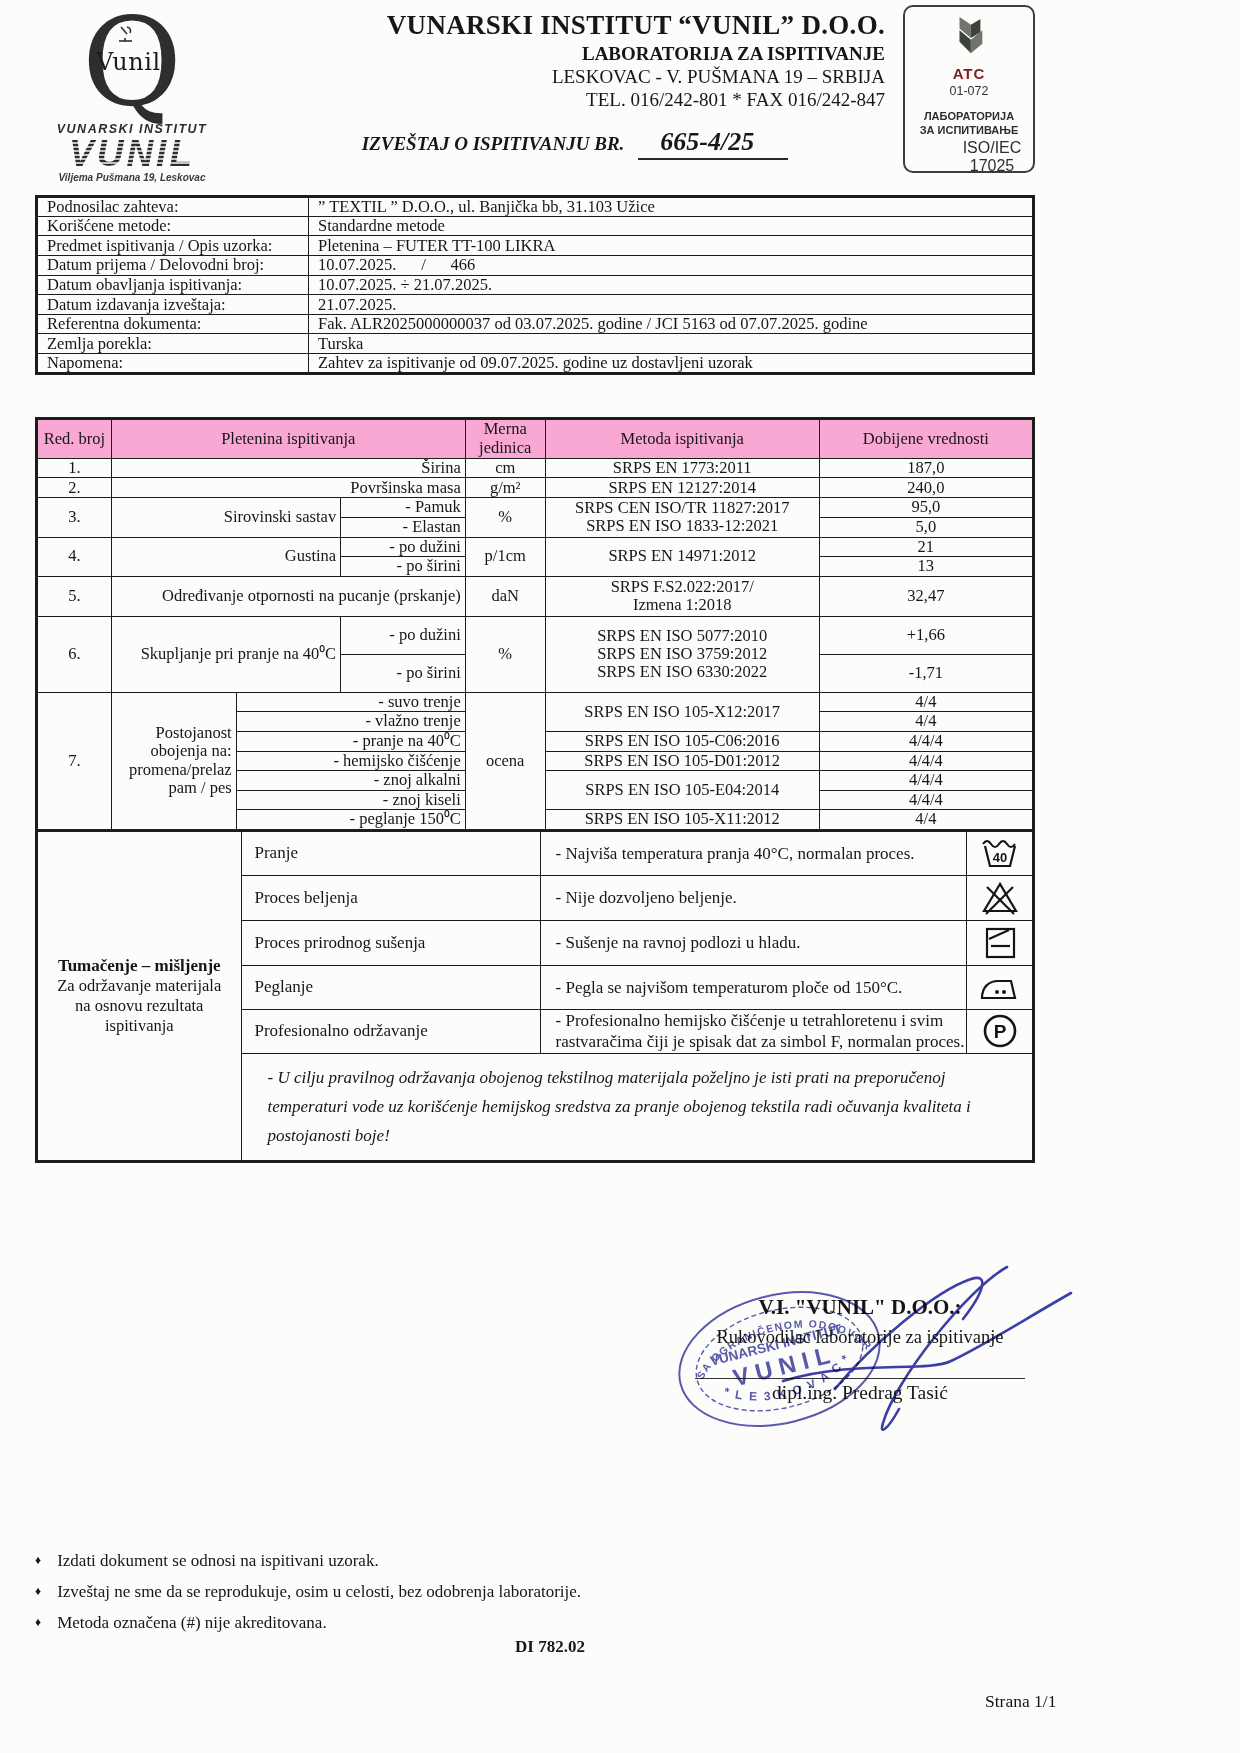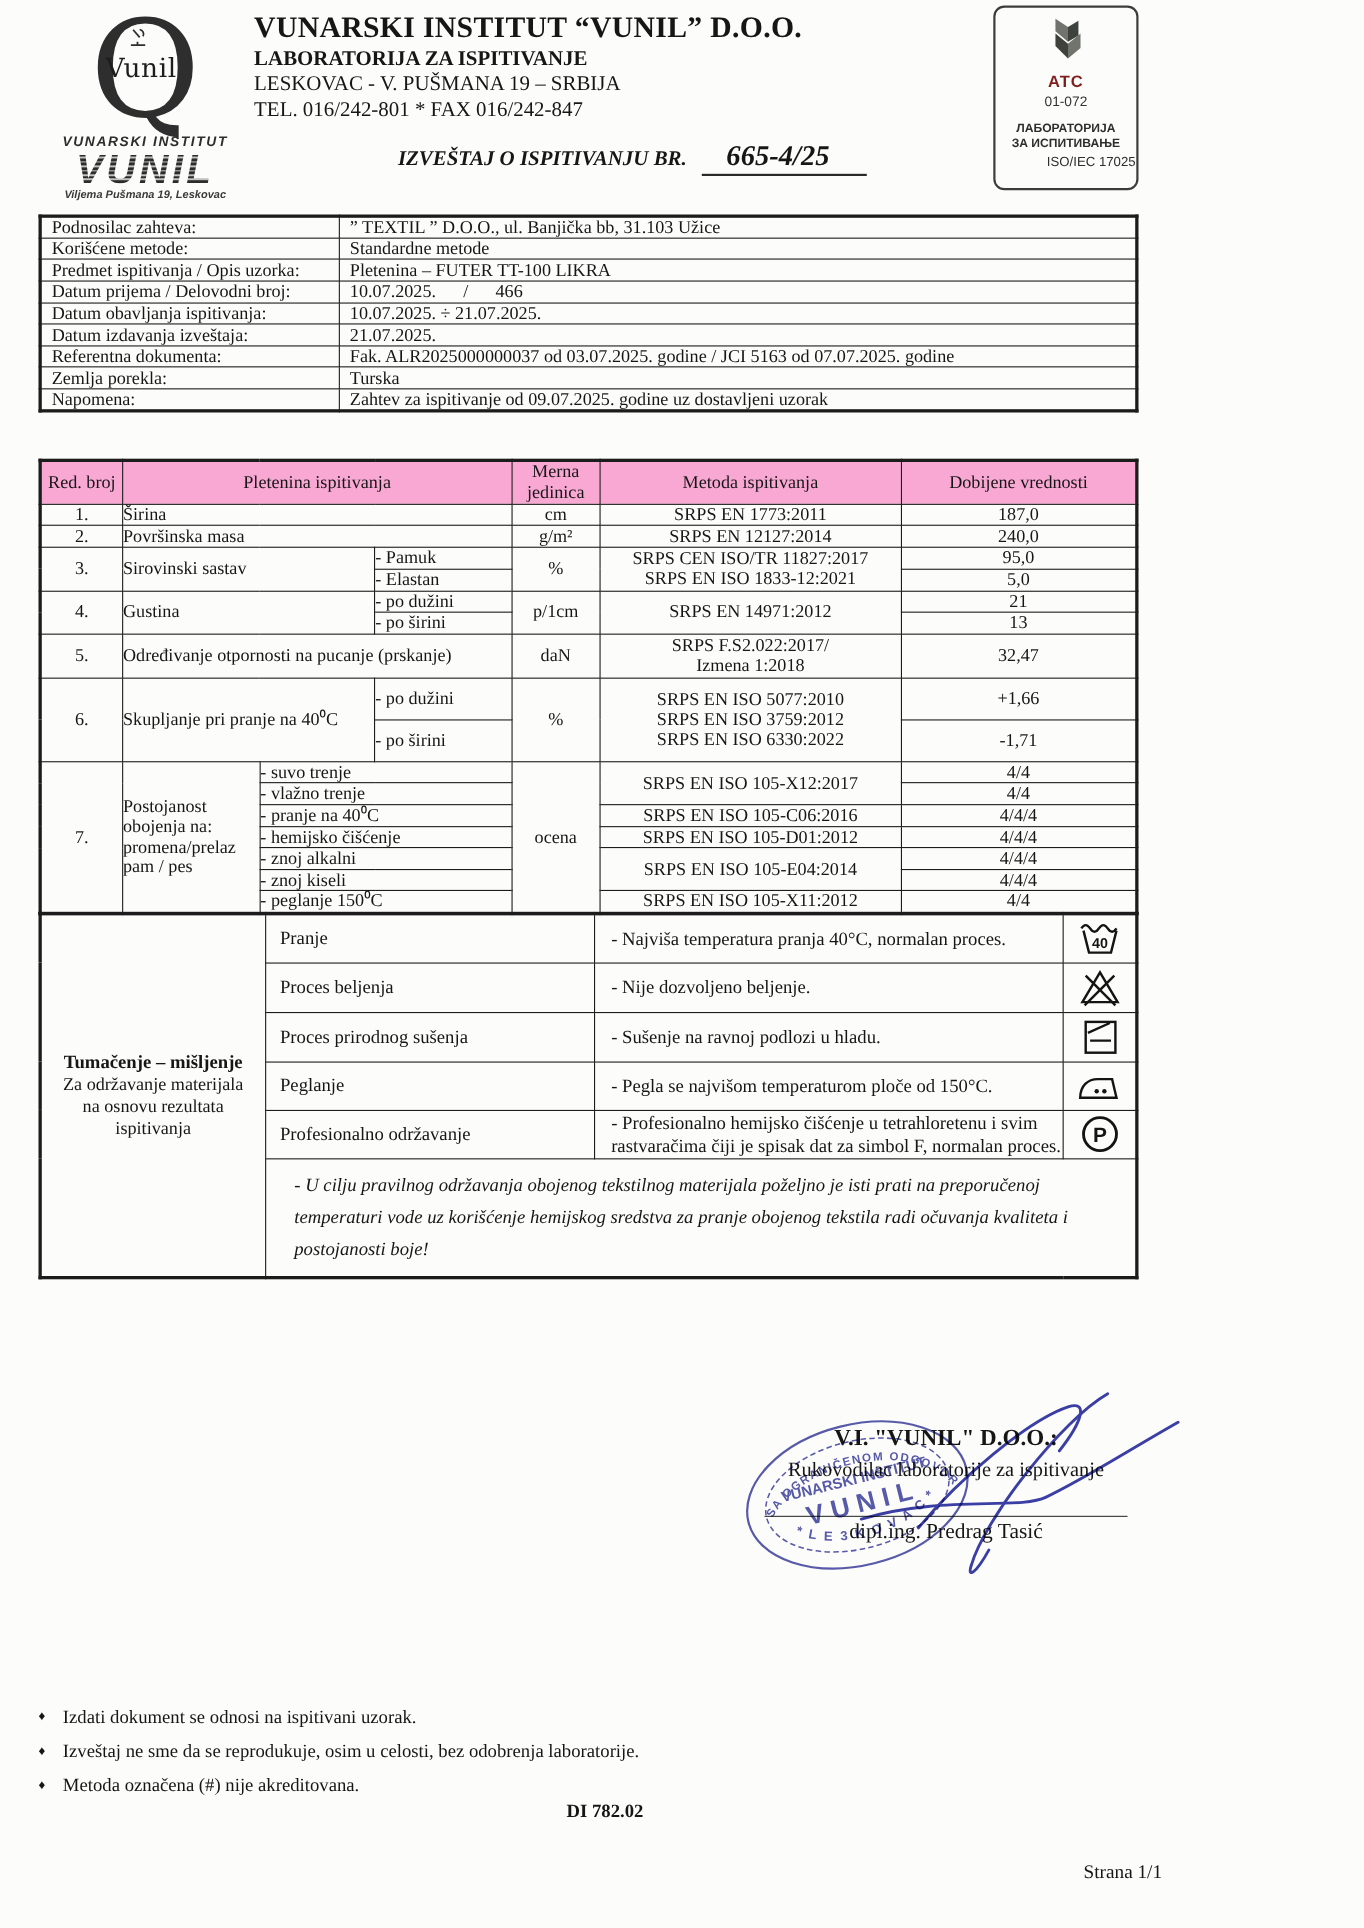--- a/index.html
+++ b/index.html
@@ -19,50 +19,50 @@
   .q-inner { position:absolute; left:64px; top:46px; font-family:"DejaVu Serif", serif; font-size:24px; color:#1d1d1d; letter-spacing:.5px; }
   .q-micro { position:absolute; left:84px; top:22px; }
   .logo-inst { font-family:"Liberation Sans", sans-serif; font-size:12.5px; font-weight:bold; font-style:italic; letter-spacing:1.5px; color:#2d2d2d; margin-top:2px; }
   .logo-wordmark {
     font-family:"Liberation Sans", sans-serif; font-size:37px; font-weight:800; font-style:italic; letter-spacing:3px; line-height:.95;
     background:repeating-linear-gradient(180deg,#2c2c2c 0 2.4px, rgba(44,44,44,.28) 2.4px 4px);
     -webkit-background-clip:text; background-clip:text; color:transparent;
   }
   .logo-addr { font-family:"Liberation Sans", sans-serif; font-size:10px; font-weight:bold; font-style:italic; color:#3a3a3a; margin-top:1px; }
 
-  .head-center { position:absolute; left:231px; top:10px; width:640px; text-align:left; }
+  .head-center { position:absolute; left:245px; top:10px; width:640px; text-align:right; }
   .hc-company { font-size:27px; font-weight:bold; letter-spacing:.3px; }
   .hc-lab { font-size:19px; font-weight:bold; margin-top:2px; }
   .hc-addr { font-size:19px; margin-top:1px; }
   .hc-tel { font-size:19px; margin-top:1px; }
   .head-title { position:absolute; left:245px; top:127px; width:660px; text-align:center; white-space:nowrap; }
   .ht-label { font-size:19px; font-weight:bold; font-style:italic; }
   .ht-num { font-size:26px; font-weight:bold; font-style:italic; border-bottom:2.5px solid #2a2a2a; padding:0 34px 1px 22px; margin-left:14px; display:inline-block; }
 
   .badge { position:absolute; left:903px; top:5px; width:132px; height:168px; border:2px solid #3c3c3c; border-radius:10px; text-align:center; padding-top:8px; font-family:"Liberation Sans", sans-serif; }
   .badge-abbr { font-size:15px; font-weight:bold; color:#7f1d1d; margin-top:2px; letter-spacing:1px; }
   .badge-num { font-size:12.5px; color:#333; margin-top:2px; }
   .badge-lab { font-size:11px; font-weight:bold; color:#2e2e2e; margin-top:12px; white-space:pre-line; line-height:1.25; }
-  .badge-iso { font-size:12px; color:#2e2e2e; margin-top:1px;padding-left:46px; }
+  .badge-iso { font-size:16px; color:#2e2e2e; margin-top:1px;padding-left:46px; }
 
   
   table { border-collapse:collapse; }
   .info-table { width:1000px; margin:15px 0 0 35px; border:3px solid #1c1c1c; }
   .info-table td { border:1.6px solid #1c1c1c; font-size:16.5px; padding:0 9px; height:19.6px; line-height:1.08; vertical-align:middle; }
   .info-table td.lbl { width:272px; }
   .pre { white-space:pre-line; }
   .prex { white-space:pre; }
 
   
   .res-heading { font-size:19px; margin:26px 0 0 40px; letter-spacing:.3px; }
 
   .res-table { width:1000px; margin:42px 0 0 35px; border:3px solid #1c1c1c; }
   .res-table td, .res-table th { border:1.6px solid #1c1c1c; font-size:16.5px; font-weight:normal; text-align:center; vertical-align:middle; padding:0 4px; line-height:1.12; }
   .res-table th { background:#f9a8d4; height:40px; }
-  .res-table td.el { text-align:left; padding-left:0; }
+  .res-table td.el { text-align:right; padding-left:0; }
   .h19 { height:19.6px; } .h20 { height:20px; } .h40 { height:40px; } .h38 { height:38px; }
 
   
   .care-table { width:1000px; margin:-3px 0 0 35px; border:3px solid #1c1c1c; }
   .care-table td { border:1.6px solid #1c1c1c; font-size:17px; vertical-align:middle; }
   .care-label { width:205px; text-align:center; padding:0 10px; }
   .care-label .t { font-weight:bold; font-size:17px; }
   .care-label .s { font-size:16.5px; line-height:1.2; }
   .care-proc { width:300px; padding-left:13px; }
   .care-desc { width:428px; padding-left:15px; line-height:1.25; }

